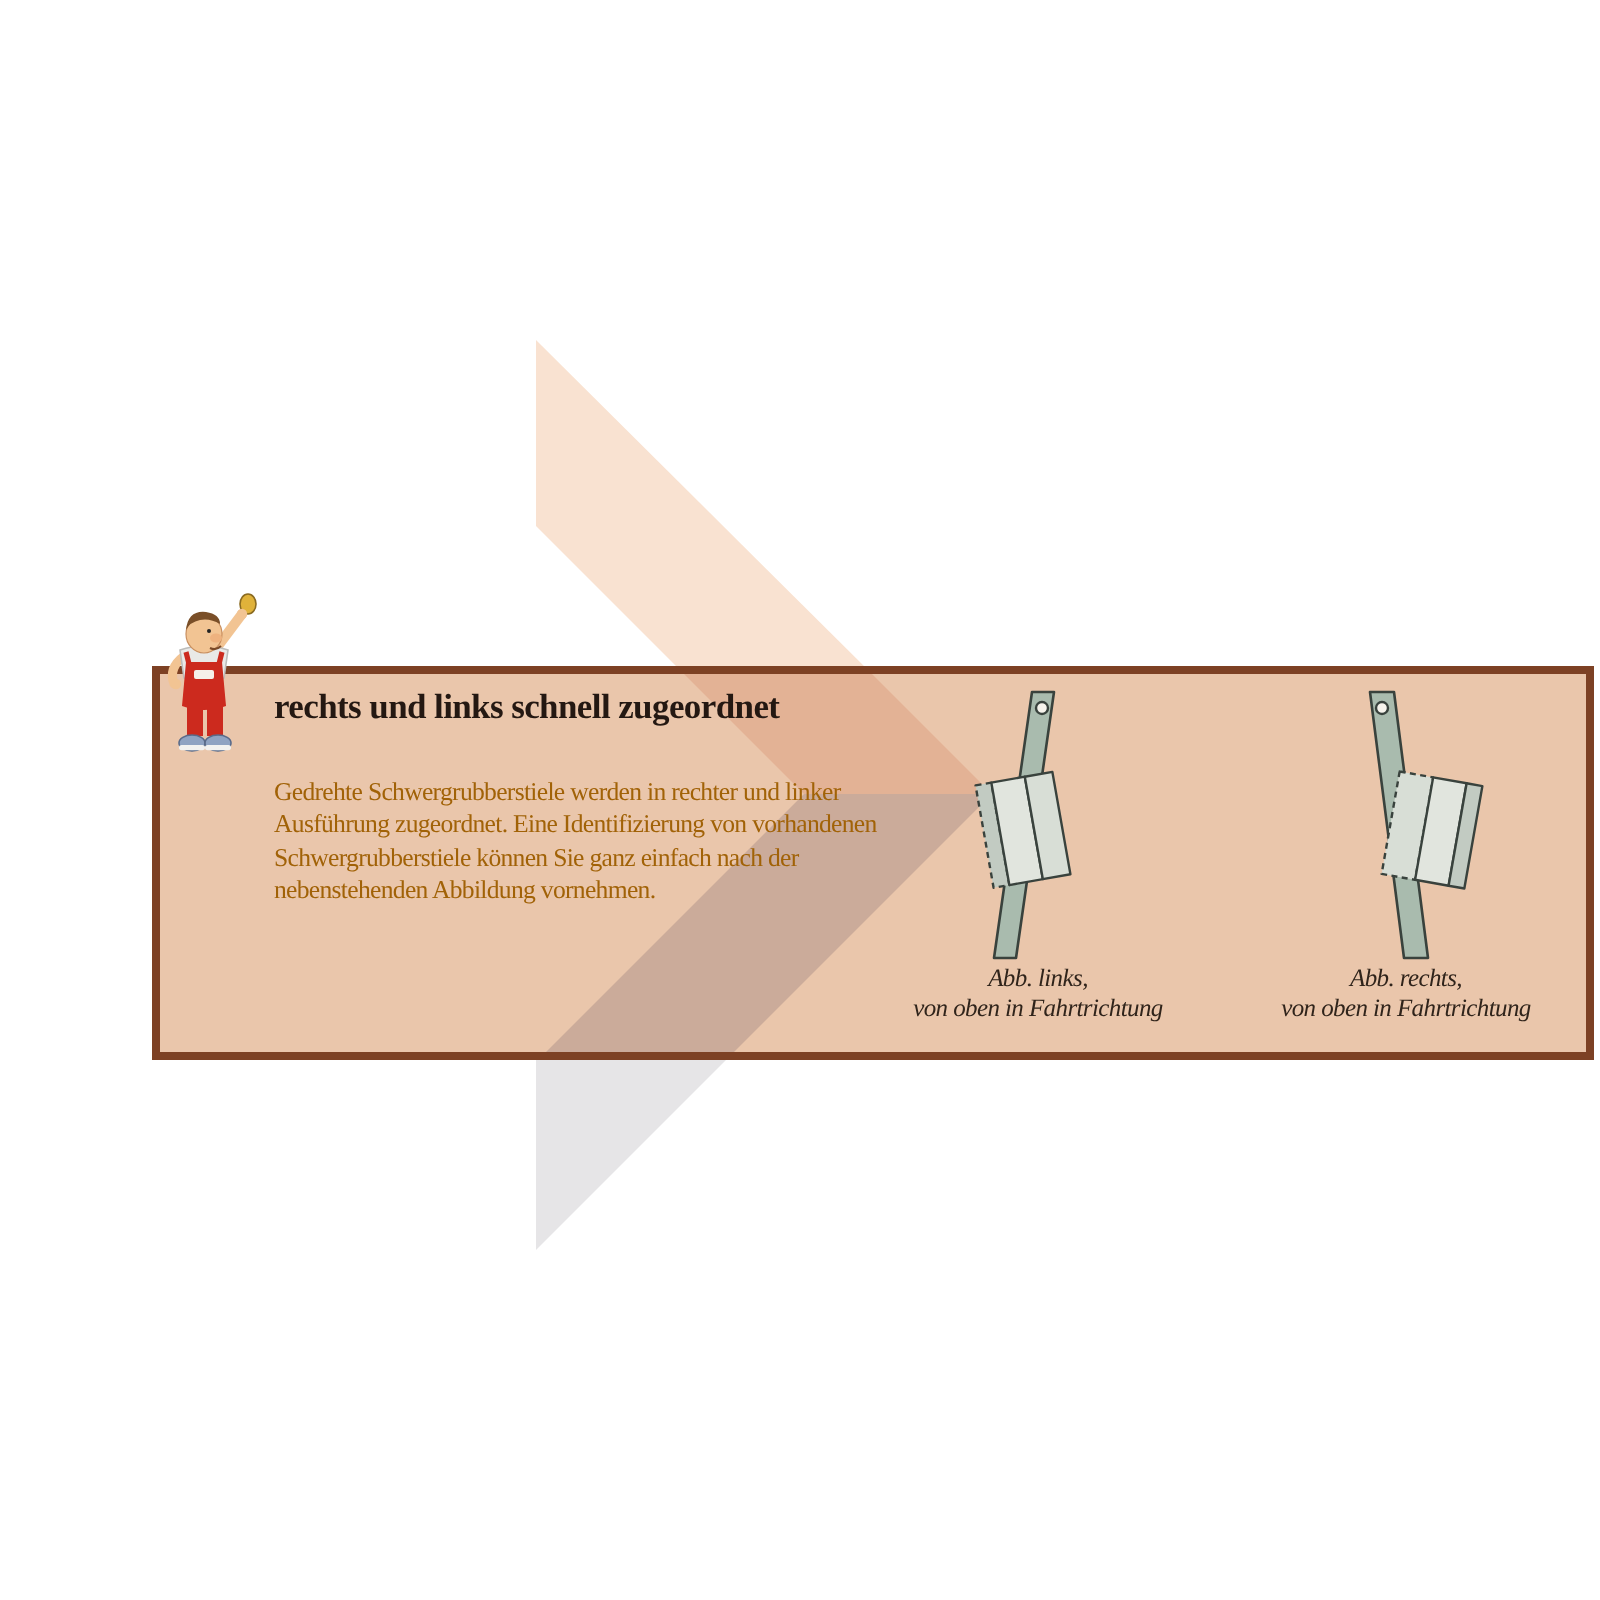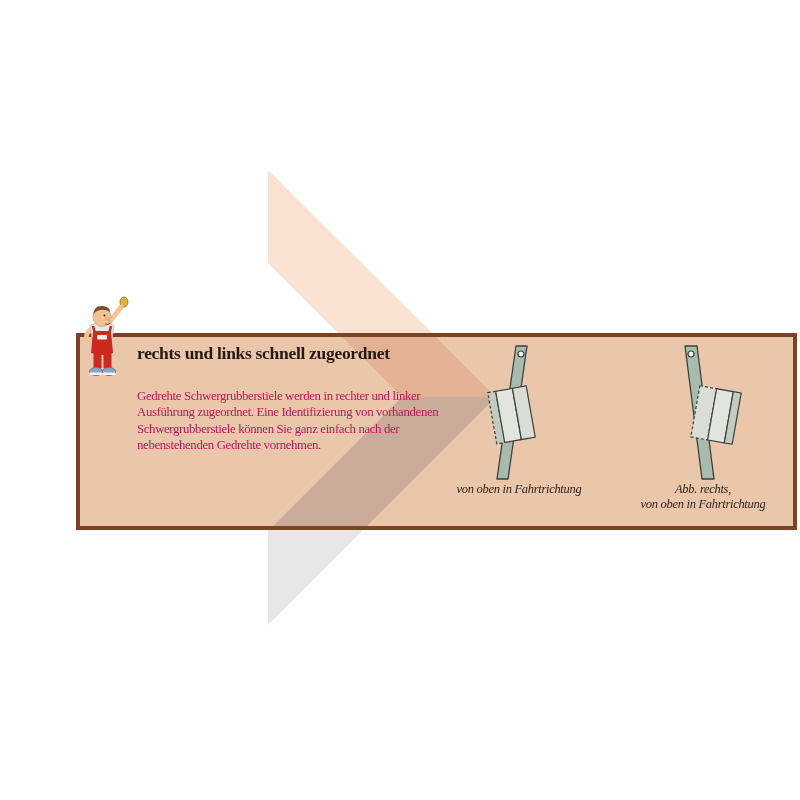--- a/index.html
+++ b/index.html
@@ -2,21 +2,21 @@
 <html><head>
 <meta charset="utf-8">
 <style>
   html,body{margin:0;padding:0;background:#fff;}
   .stage{position:relative;width:800px;height:716px;background:#ffffff;overflow:hidden;
          font-family:Liberation Serif, serif;}
   .layer{position:absolute;left:0;top:0;}
   .heading{position:absolute;left:137px;top:343px;font-size:17.5px;font-weight:bold;
            color:#241812;letter-spacing:-0.3px;white-space:nowrap;}
   .bodytext{position:absolute;left:137px;top:388px;font-size:12.8px;line-height:16.4px;
-            color:#be185d;letter-spacing:-0.35px;}
+            color:#a16207;letter-spacing:-0.35px;}
   .bodytext div{white-space:nowrap;}
   .caption{position:absolute;width:220px;text-align:center;font-style:italic;
            font-size:12.5px;line-height:14.5px;color:#30241b;letter-spacing:-0.3px;}
   .caption-left{left:409px;top:482px;}
   .caption-right{left:593px;top:482px;}
   .figure-svg{position:absolute;left:0;top:0;}
 </style>
 </head>
 <body>
 
@@ -34,21 +34,21 @@
 
     <rect x="78" y="335" width="717" height="193" fill="none" stroke-width="4" stroke="#7d4124"></rect>
   </svg>
 
   <div class="heading">rechts und links schnell zugeordnet</div>
 
   <div class="bodytext">
     <div>Gedrehte Schwergrubberstiele werden in rechter und linker</div>
     <div>Ausführung zugeordnet. Eine Identifizierung von vorhandenen</div>
     <div>Schwergrubberstiele können Sie ganz einfach nach der</div>
-    <div>nebenstehenden Gedrehte vornehmen.</div>
+    <div>nebenstehenden Abbildung vornehmen.</div>
   </div>
 
   <svg class="figure-svg" width="800" height="800" viewBox="0 0 800 800">
     <g stroke-linejoin="round">
       <polygon points="516,346 527,346 508,479 497,479" stroke-width="1.3" fill="#a9bbae" stroke="#39423d"></polygon>
       <circle cx="521" cy="354" r="3" fill="#f6f3ec" stroke-width="1.2" stroke="#39423d"></circle>
       <g transform="rotate(-10 511 415)" stroke-width="1.2">
         <rect x="492" y="389" width="8" height="52" stroke-dasharray="3,2.2" fill="#c2cbc2" stroke="#39423d"></rect>
         <rect x="500" y="389" width="17" height="52" fill="#e1e5de" stroke="#39423d"></rect>
         <rect x="517" y="389" width="14" height="52" fill="#d8ded6" stroke="#39423d"></rect>
@@ -62,20 +62,21 @@
       <circle cx="691" cy="354" r="3" fill="#f6f3ec" stroke-width="1.2" stroke="#39423d"></circle>
       <g transform="rotate(10 716 415)" stroke-width="1.2">
         <rect x="695" y="389" width="17" height="52" stroke-dasharray="3,2.2" fill="#d8ded6" stroke="#39423d"></rect>
         <rect x="712" y="389" width="17" height="52" fill="#e1e5de" stroke="#39423d"></rect>
         <rect x="729" y="389" width="8" height="52" fill="#c2cbc2" stroke="#39423d"></rect>
       </g>
     </g>
   </svg>
 
   <div class="caption caption-left">
+    <div>Abb. links,</div>
     <div>von oben in Fahrtrichtung</div>
   </div>
   <div class="caption caption-right">
     <div>Abb. rechts,</div>
     <div>von oben in Fahrtrichtung</div>
   </div>
 
   <svg class="layer" width="60" height="92" viewBox="0 0 60 92" style="left:76px;top:294px;">
 
     <line x1="33" y1="29" x2="45" y2="13" stroke-width="5" stroke-linecap="round" stroke="#f2c493"></line>

